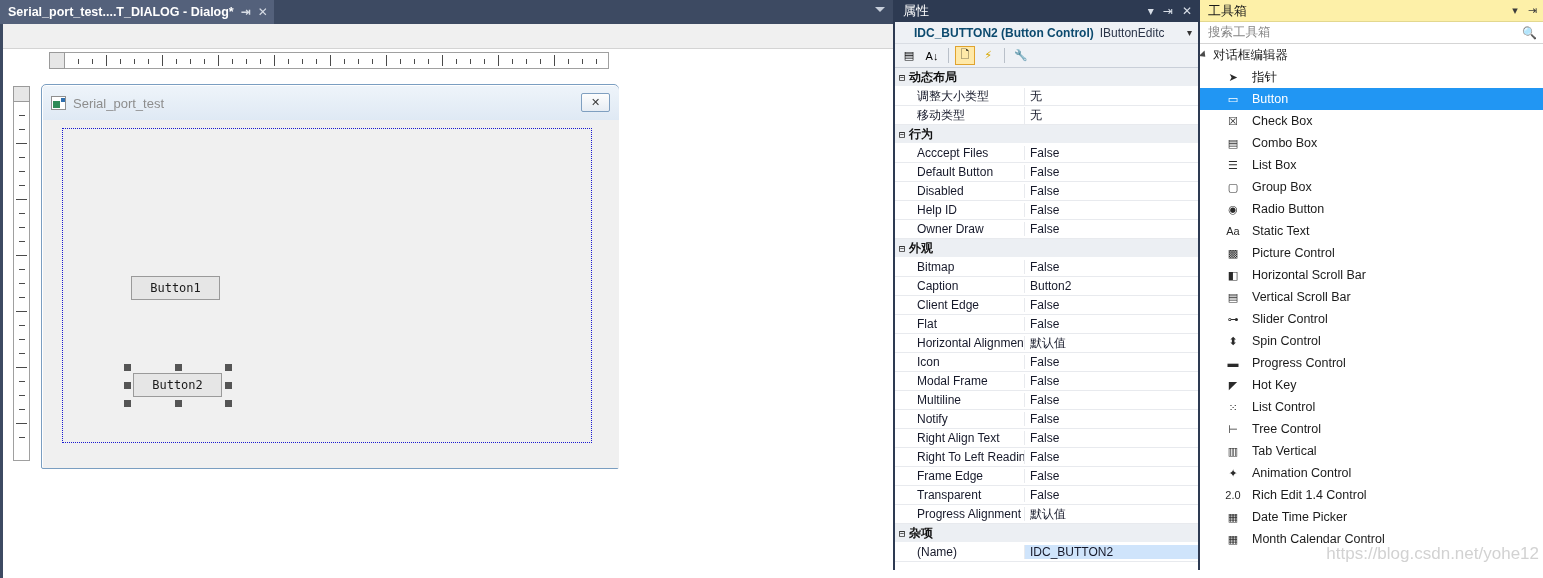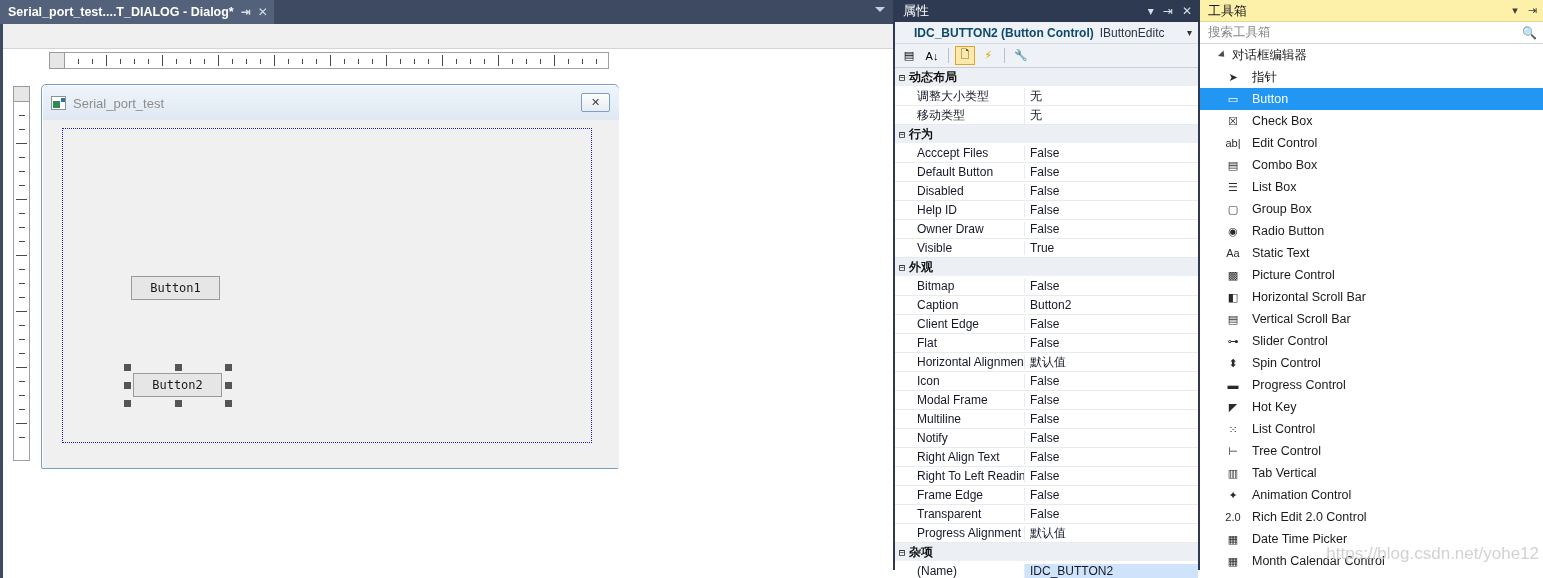--- a/index.html
+++ b/index.html
@@ -271,21 +271,21 @@
     background: #ffffff;
     border-bottom: 1px solid #d5d5d5;
     display: flex; align-items: center;
     padding: 0 4px 0 8px;
   }
   #tbx-search-text { color: #868686; font-size: 12.5px; flex: 1; }
   #tbx-search-icon { color: #5a5a5a; font-size: 12px; padding-right: 2px; }
   #tbx-group {
     height: 22px;
     display: flex; align-items: center;
-    padding-left: 20px;
+    padding-left: 1px;
     font-size: 12.5px; color: #1b1b1b;
   }
   #tbx-group .tri {
     width: 0; height: 0; margin-right: 7px;
     border-top: 4px solid transparent;
     border-bottom: 4px solid transparent;
     border-left: 5px solid #4a4a4a;
     transform: rotate(45deg);
   }
   .tbx-item {
@@ -481,24 +481,20 @@
           <div class="pg-val">False</div>
         </div>
         <div class="pg-row">
           <div class="pg-name">Help ID</div>
           <div class="pg-val">False</div>
         </div>
         <div class="pg-row">
           <div class="pg-name">Owner Draw</div>
           <div class="pg-val">False</div>
         </div>
-        <div class="pg-row">
-          <div class="pg-name">Visible</div>
-          <div class="pg-val">True</div>
-        </div>
         <div class="pg-cat">
           <span class="exp">⊟</span>
           <span>外观</span>
         </div>
         <div class="pg-row">
           <div class="pg-name">Bitmap</div>
           <div class="pg-val">False</div>
         </div>
         <div class="pg-row">
           <div class="pg-name">Caption</div>
@@ -584,24 +580,20 @@
         </div>
         <div class="tbx-item sel">
           <span class="tbx-ic">▭</span>
           <span class="tbx-lbl">Button</span>
         </div>
         <div class="tbx-item">
           <span class="tbx-ic">☒</span>
           <span class="tbx-lbl">Check Box</span>
         </div>
         <div class="tbx-item">
-          <span class="tbx-ic">ab|</span>
-          <span class="tbx-lbl">Edit Control</span>
-        </div>
-        <div class="tbx-item">
           <span class="tbx-ic">▤</span>
           <span class="tbx-lbl">Combo Box</span>
         </div>
         <div class="tbx-item">
           <span class="tbx-ic">☰</span>
           <span class="tbx-lbl">List Box</span>
         </div>
         <div class="tbx-item">
           <span class="tbx-ic">▢</span>
           <span class="tbx-lbl">Group Box</span>
@@ -653,21 +645,21 @@
         <div class="tbx-item">
           <span class="tbx-ic">▥</span>
           <span class="tbx-lbl">Tab Vertical</span>
         </div>
         <div class="tbx-item">
           <span class="tbx-ic">✦</span>
           <span class="tbx-lbl">Animation Control</span>
         </div>
         <div class="tbx-item">
           <span class="tbx-ic">2.0</span>
-          <span class="tbx-lbl">Rich Edit 2.0 Control</span>
+          <span class="tbx-lbl">Rich Edit 1.4 Control</span>
         </div>
         <div class="tbx-item">
           <span class="tbx-ic">▦</span>
           <span class="tbx-lbl">Date Time Picker</span>
         </div>
         <div class="tbx-item">
           <span class="tbx-ic">▦</span>
           <span class="tbx-lbl">Month Calendar Control</span>
         </div>
       </div>

